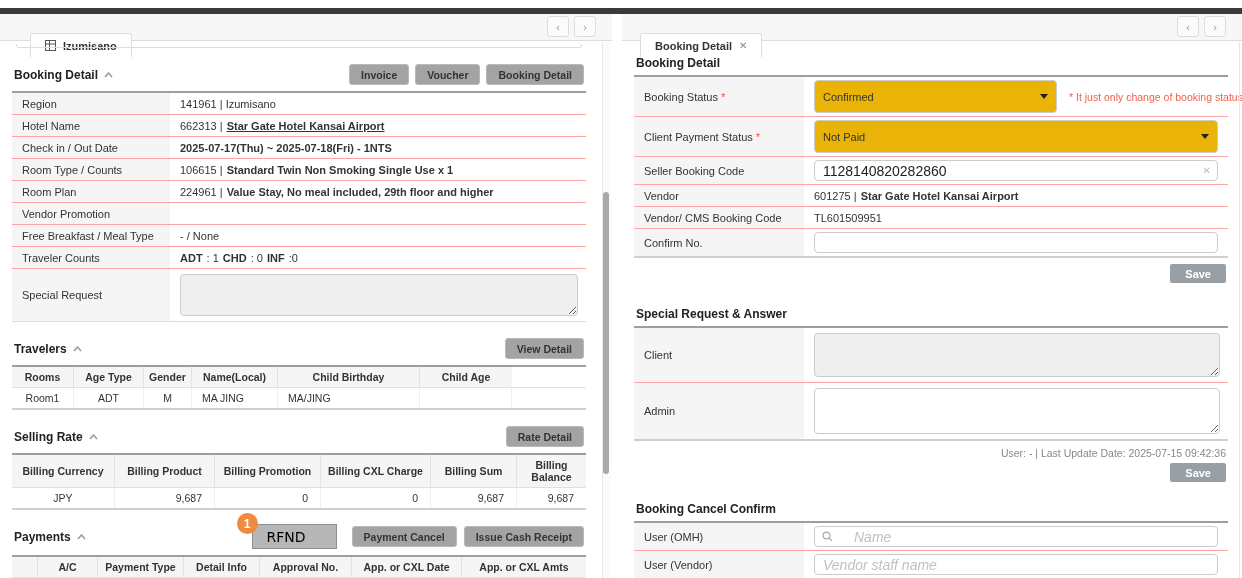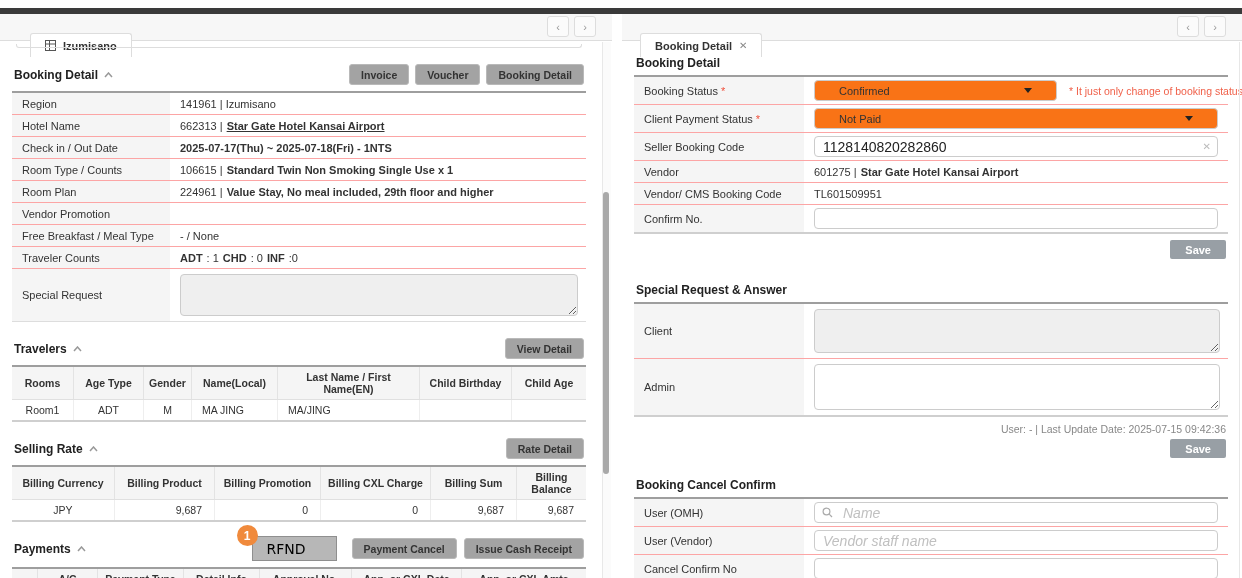--- a/index.html
+++ b/index.html
@@ -96,32 +96,32 @@
     display: flex; align-items: center; justify-content: center; z-index: 2;
   }
   .rfnd {
     font-family: "DejaVu Sans", sans-serif; font-size: 14px; color: #000;
     background: #b7b7b7; border: 1px solid #8f8f8f; height: 25px; padding: 1px 30px 1px 14px;
   }
 
   
   .heading { font-size: 12px; font-weight: bold; color: #222; margin: 14px 2px 5px 2px; }
   .select {
-    border: 1px solid #ccc; border-radius: 4px; height: 21px; background: #f97316;
-    display: flex; align-items: center; justify-content: space-between; padding: 0 24px; flex: 1;
+    border: 1px solid #ccc; border-radius: 4px; height: 33px; background: #eab308;
+    display: flex; align-items: center; justify-content: space-between; padding: 0 8px; flex: 1;
   }
   .select.w240 { flex: 0 0 243px; }
   .tri { width: 0; height: 0; border-left: 4px solid transparent; border-right: 4px solid transparent; border-top: 5px solid #222; }
   .note { color: #f0614a; font-size: 10.5px; margin-left: 8px; white-space: nowrap; }
   .input-wrap { position: relative; flex: 1; display: flex; align-items: center; }
   input.txt {
     width: 100%; height: 21px; border: 1px solid #ccc; border-radius: 4px; padding: 0 22px 0 8px;
     font-family: "Liberation Sans", sans-serif; font-size: 14px; color: #222; background: #fff;
   }
-  input.txt.pl { padding-left: 28px; }
+  input.txt.pl { padding-left: 39px; }
   input.txt::placeholder { color: #c0c0c0; font-style: italic; }
   .clear-x { position: absolute; right: 7px; color: #bbb; font-size: 10px; cursor: pointer; }
   .search-ic { position: absolute; left: 8px; display: flex; }
   .save-row { display: flex; justify-content: flex-end; margin: 6px 2px 0 0; }
   .save {
     background: #989fa5; border: none; border-radius: 2px; color: #fff; font-weight: bold;
     font-size: 11px; padding: 3px 15px; height: 19px; font-family: "Liberation Sans", sans-serif;
   }
   .meta { text-align: right; color: #888; font-size: 10.5px; margin: 6px 2px 0 0; }
 </style>
@@ -232,21 +232,20 @@
           </svg>
       </div>
       <button class="btn">View Detail</button>
     </div>
     <div class="dt travelers">
       <div class="dt-head">
         <div>Rooms</div>
         <div>Age Type</div>
         <div>Gender</div>
         <div>Name(Local)</div>
-        <div>Last Name / First Name(EN)</div>
         <div>Child Birthday</div>
         <div>Child Age</div>
       </div>
       <div class="dt-row">
         <div>Room1</div>
         <div>ADT</div>
         <div>M</div>
         <div style="justify-content:flex-start;padding-left:10px">MA JING</div>
         <div style="justify-content:flex-start;padding-left:10px">MA/JING</div>
         <div></div>

